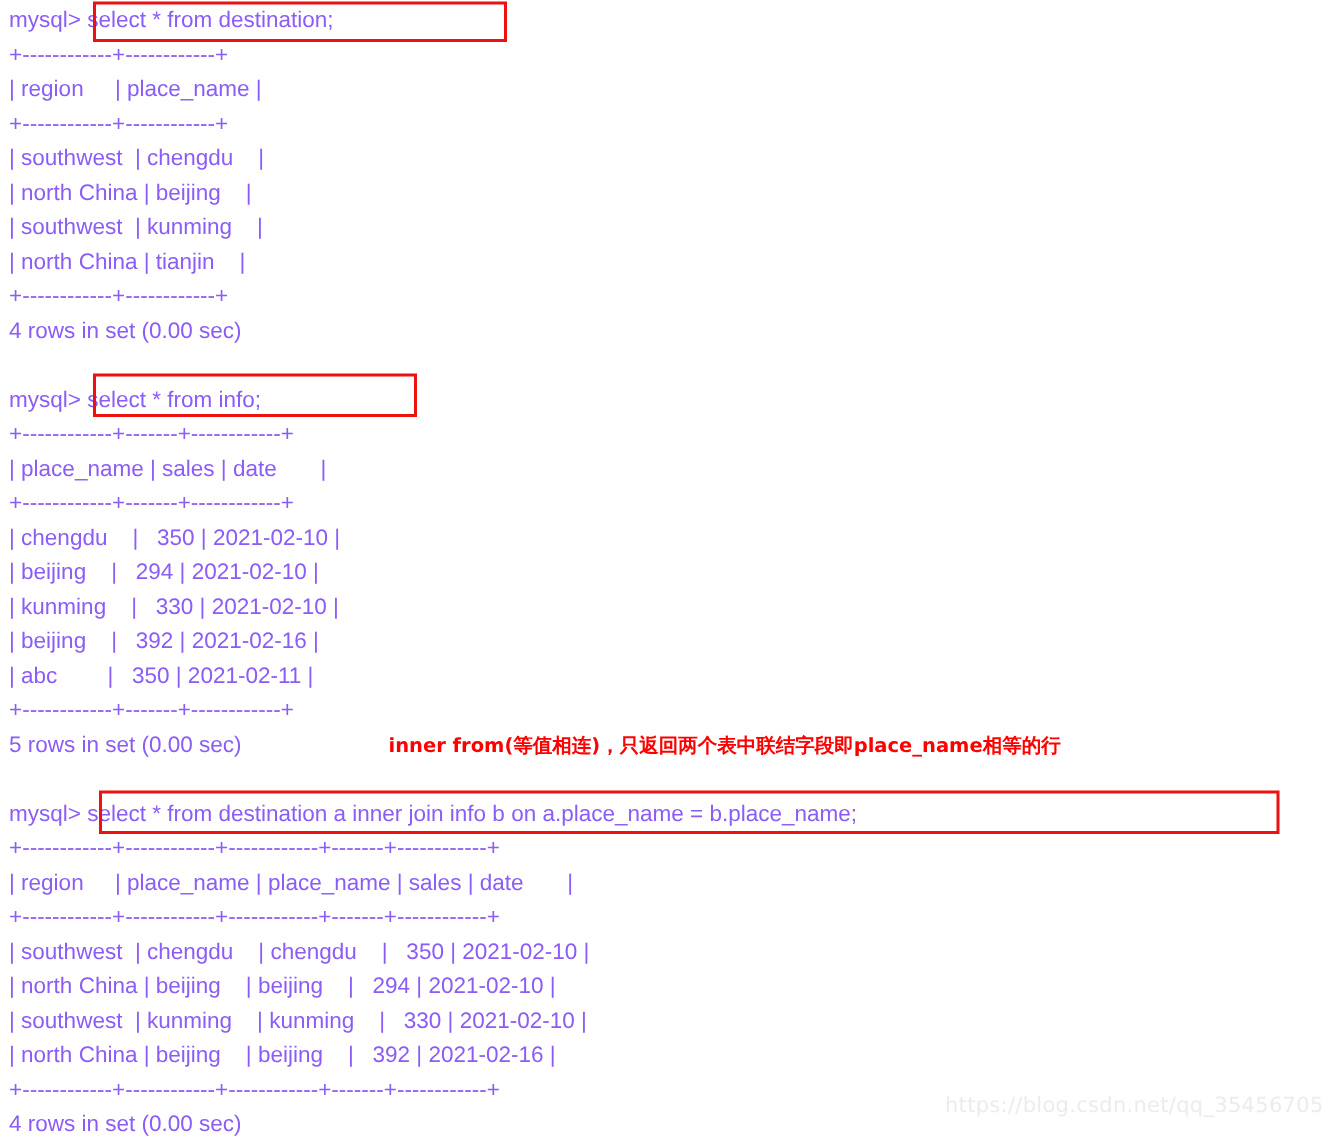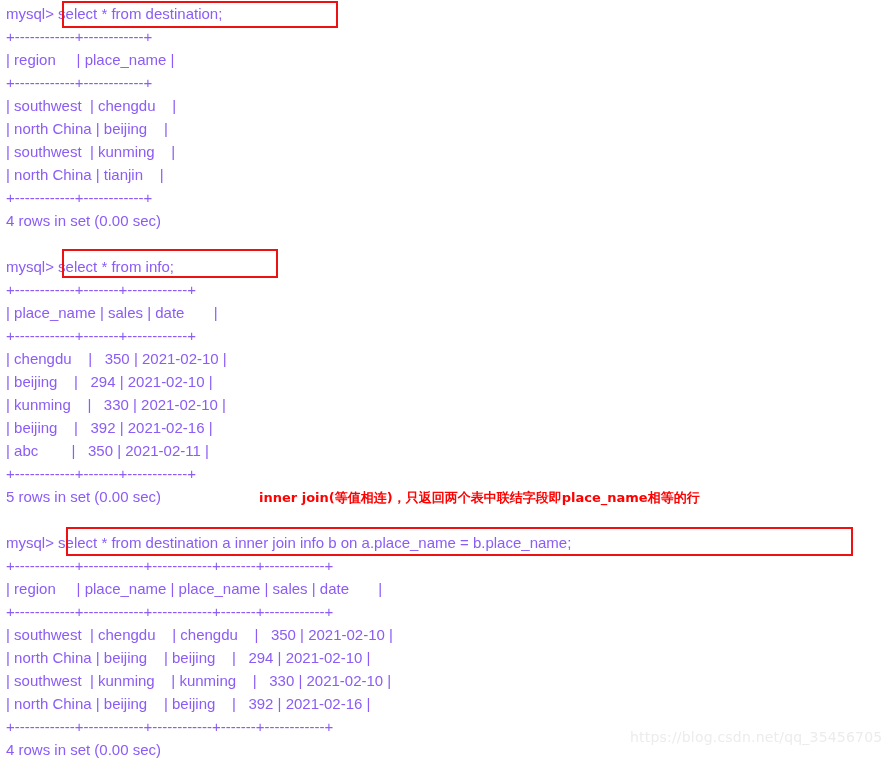--- a/index.html
+++ b/index.html
@@ -70,21 +70,21 @@
     letter-spacing: 0.2px;
     white-space: pre;
     z-index: 1;
   }
 </style>
 </head>
 <body>
 
 <div id="terminal"><div class="tline">mysql&gt; select * from destination;</div><div class="tline">+------------+------------+</div><div class="tline">| region     | place_name |</div><div class="tline">+------------+------------+</div><div class="tline">| southwest  | chengdu    |</div><div class="tline">| north China | beijing    |</div><div class="tline">| southwest  | kunming    |</div><div class="tline">| north China | tianjin    |</div><div class="tline">+------------+------------+</div><div class="tline">4 rows in set (0.00 sec)</div><div class="tline blank"> </div><div class="tline">mysql&gt; select * from info;</div><div class="tline">+------------+-------+------------+</div><div class="tline">| place_name | sales | date       |</div><div class="tline">+------------+-------+------------+</div><div class="tline">| chengdu    |   350 | 2021-02-10 |</div><div class="tline">| beijing    |   294 | 2021-02-10 |</div><div class="tline">| kunming    |   330 | 2021-02-10 |</div><div class="tline">| beijing    |   392 | 2021-02-16 |</div><div class="tline">| abc        |   350 | 2021-02-11 |</div><div class="tline">+------------+-------+------------+</div><div class="tline">5 rows in set (0.00 sec)</div><div class="tline blank"> </div><div class="tline">mysql&gt; select * from destination a inner join info b on a.place_name = b.place_name;</div><div class="tline">+------------+------------+------------+-------+------------+</div><div class="tline">| region     | place_name | place_name | sales | date       |</div><div class="tline">+------------+------------+------------+-------+------------+</div><div class="tline">| southwest  | chengdu    | chengdu    |   350 | 2021-02-10 |</div><div class="tline">| north China | beijing    | beijing    |   294 | 2021-02-10 |</div><div class="tline">| southwest  | kunming    | kunming    |   330 | 2021-02-10 |</div><div class="tline">| north China | beijing    | beijing    |   392 | 2021-02-16 |</div><div class="tline">+------------+------------+------------+-------+------------+</div><div class="tline">4 rows in set (0.00 sec)</div></div>
 
-<div id="annotation">inner join(等值相连)，只返回两个表中联结字段即place_name相等的行</div>
+<div id="annotation">inner from(等值相连)，只返回两个表中联结字段即place_name相等的行</div>
 
 <div id="watermark">https://blog.csdn.net/qq_35456705</div>
 
 <div id="redboxes">
     <div class="redbox" style="left: 62px; top: 1px; width: 276px; height: 27px; border-color: rgb(238, 17, 17);"></div>
     <div class="redbox" style="left: 62px; top: 249px; width: 216px; height: 29px; border-color: rgb(238, 17, 17);"></div>
     <div class="redbox" style="left: 66px; top: 527px; width: 787px; height: 29px; border-color: rgb(238, 17, 17);"></div>
   </div>
 
 </body></html>

